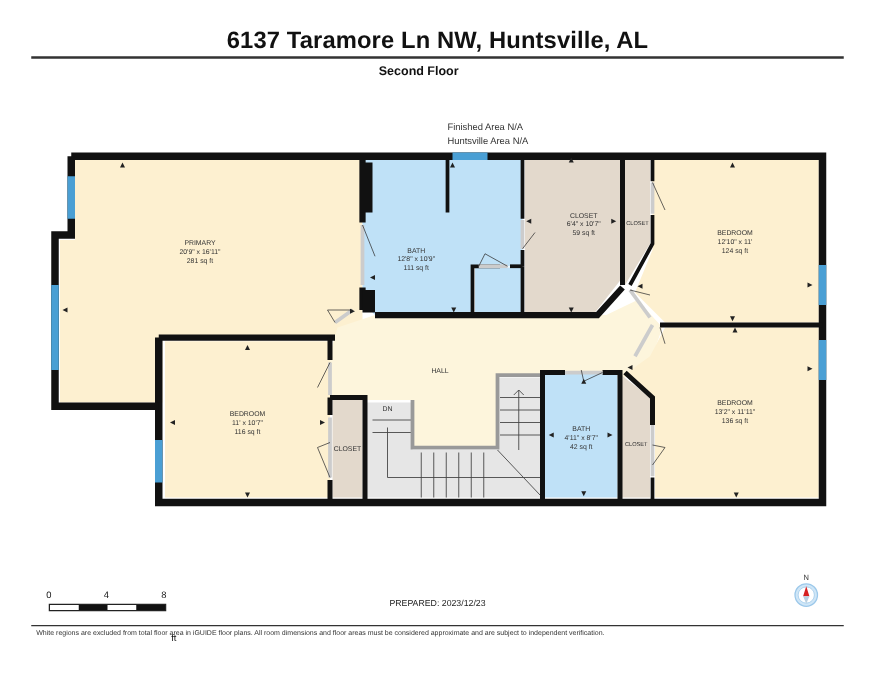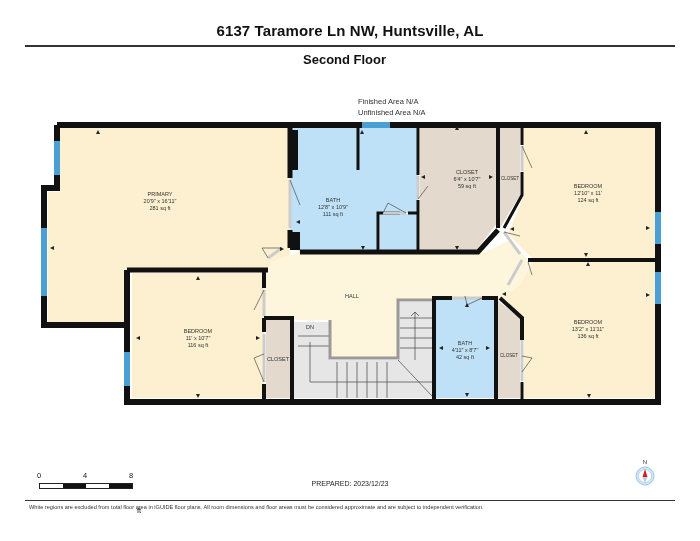--- a/index.html
+++ b/index.html
@@ -1,19 +1,19 @@
 <!DOCTYPE html>
 <html><head>
 <meta charset="utf-8">
 <style>
   html, body { margin: 0; padding: 0; background: #ffffff; }
   body { width: 700px; height: 541px; position: relative; overflow: hidden; font-family: "Liberation Sans", sans-serif; color: #111; }
-  .title { position: absolute; left: 0; top: 22px; width: 700px; text-align: center; font-weight: bold; font-size: 15px; letter-spacing: 0.1px; }
+  .title { position: absolute; left: 0; top: 22px; width: 700px; text-align: center; font-weight: bold; font-size: 19px; letter-spacing: 0.1px; }
   .title-rule { position: absolute; left: 25px; top: 45px; width: 650px; height: 2px; background: #333; }
-  .floor-label { position: absolute; left: 303px; top: 52px; font-size: 13px; font-weight: bold; }
+  .floor-label { position: absolute; left: 303px; top: 52px; font-size: 10px; font-weight: bold; }
   .area-line { position: absolute; left: 358px; font-size: 7.5px; color: #333; margin-top: 45px; }
   .area-1 { top: 52px; }
   .area-2 { top: 63px; }
   svg.plan { position: absolute; left: 0; top: 0; }
   .room-label { font-family: "Liberation Sans", sans-serif; font-size: 5.5px; fill: #333; text-anchor: middle; }
   .scale { position: absolute; left: 37px; top: 471px; }
   .scale-num { position: absolute; font-size: 7.5px; top: 0; }
   .scale-bar { position: absolute; top: 12px; left: 2px; width: 92px; height: 4px; border: 1px solid #222; background: #fff; }
   .scale-seg { position: absolute; top: 0; height: 4px; background: #111; }
   .scale-ft { position: absolute; top: 11px; left: 100px; font-size: 7.5px; margin-top: 24px; }
@@ -22,21 +22,21 @@
   .foot-rule { position: absolute; left: 25px; top: 500px; width: 650px; height: 1px; background: #333; }
   .footnote { position: absolute; left: 29px; top: 504px; font-size: 5.6px; color: #333; }
 </style>
 </head>
 <body>
 
 <div class="title">6137 Taramore Ln NW, Huntsville, AL</div>
 <div class="title-rule"></div>
 <div class="floor-label">Second Floor</div>
 <div class="area-line area-1">Finished Area N/A</div>
-<div class="area-line area-2">Unfinished Area N/A</div>
+<div class="area-line area-2">Huntsville Area N/A</div>
 
 <svg class="plan" width="700" height="541" viewBox="0 0 700 541">
 
   <g>
 
     <polygon points="60,128 290,128 290,268 265,268 130,270 130,322 48,322 48,192 60,192" fill="#fdf0d0"></polygon>
 
     <polygon points="290,128 418,128 418,213 378,213 378,250 300,252 290,242" fill="#bfe1f7"></polygon>
     <rect x="380" y="214" width="38" height="36" fill="#bfe1f7"></rect>
 

